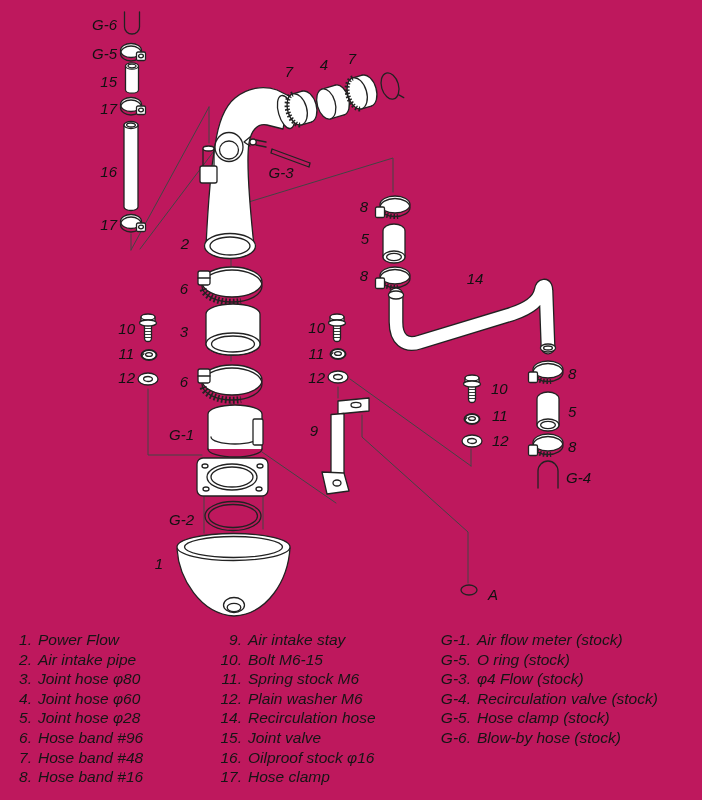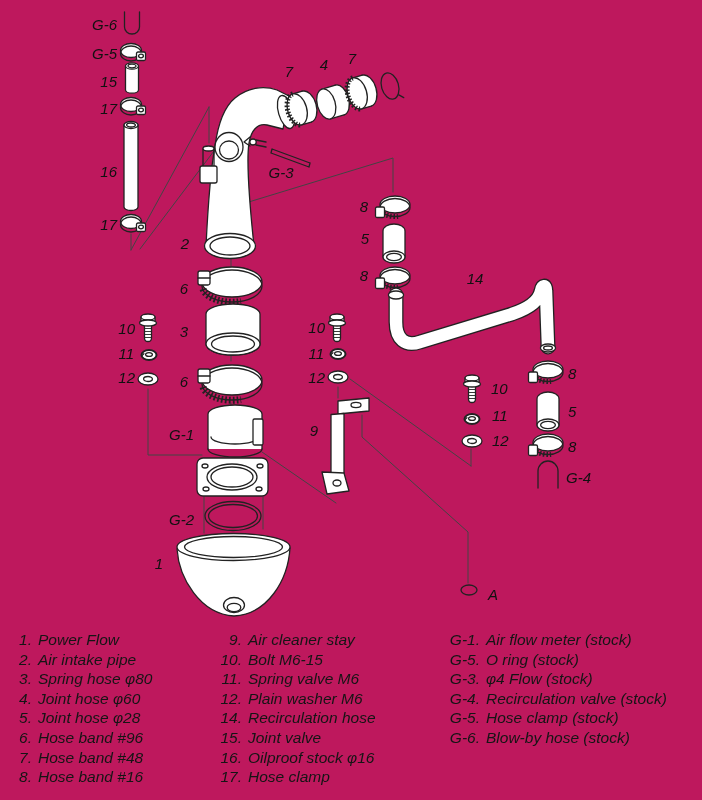--- a/index.html
+++ b/index.html
@@ -11,21 +11,21 @@
   .ptn {fill:none;stroke:#222;stroke-width:1.3;stroke-linecap:round;stroke-linejoin:round;}
   .thn {fill:none;stroke:#444;stroke-width:1;stroke-linecap:round;}
   .ser {fill:none;stroke:#222;stroke-width:5;stroke-dasharray:1.5 1.9;}
   .serb{fill:none;stroke:#222;stroke-width:7;stroke-dasharray:1.7 2.1;}
   .plabel{font-family:"Liberation Sans",sans-serif;font-size:15px;fill:#111;}
   
   .legend{position:absolute;left:0;top:630px;width:702px;height:166px;}
   .lcol{position:absolute;top:0;}
   .lcol.c1{left:10px;width:195px;}
   .lcol.c2{left:212px;width:225px;}
-  .lcol.c3{left:442px;width:256px;}
+  .lcol.c3{left:433px;width:256px;}
   .lrow{display:flex;line-height:19.6px;font-size:15.5px;color:#151515;white-space:nowrap;}
   .lnum{display:inline-block;text-align:right;margin-right:6px;flex:none;}
   .c1 .lnum{width:22px;}
   .c2 .lnum{width:30px;}
   .c3 .lnum{width:38px;}
 </style>
 </head>
 <body>
 
 <div class="stage">
@@ -342,21 +342,21 @@
         <div class="lrow">
           <span class="lnum">1.</span>
           <span class="ltxt">Power Flow</span>
         </div>
         <div class="lrow">
           <span class="lnum">2.</span>
           <span class="ltxt">Air intake pipe</span>
         </div>
         <div class="lrow">
           <span class="lnum">3.</span>
-          <span class="ltxt">Spring hose φ80</span>
+          <span class="ltxt">Joint hose φ80</span>
         </div>
         <div class="lrow">
           <span class="lnum">4.</span>
           <span class="ltxt">Joint hose φ60</span>
         </div>
         <div class="lrow">
           <span class="lnum">5.</span>
           <span class="ltxt">Joint hose φ28</span>
         </div>
         <div class="lrow">
@@ -368,29 +368,29 @@
           <span class="ltxt">Hose band #48</span>
         </div>
         <div class="lrow">
           <span class="lnum">8.</span>
           <span class="ltxt">Hose band #16</span>
         </div>
       </div>
   <div class="lcol c2">
         <div class="lrow">
           <span class="lnum">9.</span>
-          <span class="ltxt">Air cleaner stay</span>
+          <span class="ltxt">Air intake stay</span>
         </div>
         <div class="lrow">
           <span class="lnum">10.</span>
           <span class="ltxt">Bolt M6-15</span>
         </div>
         <div class="lrow">
           <span class="lnum">11.</span>
-          <span class="ltxt">Spring valve M6</span>
+          <span class="ltxt">Spring stock M6</span>
         </div>
         <div class="lrow">
           <span class="lnum">12.</span>
           <span class="ltxt">Plain washer M6</span>
         </div>
         <div class="lrow">
           <span class="lnum">14.</span>
           <span class="ltxt">Recirculation hose</span>
         </div>
         <div class="lrow">

